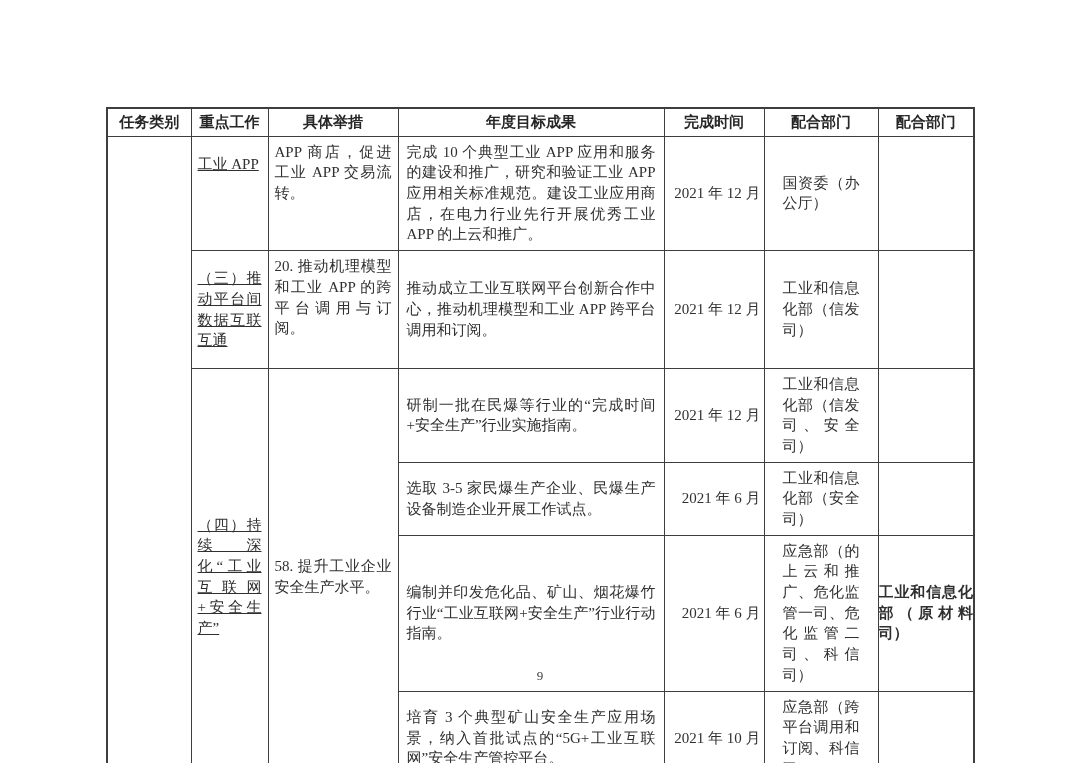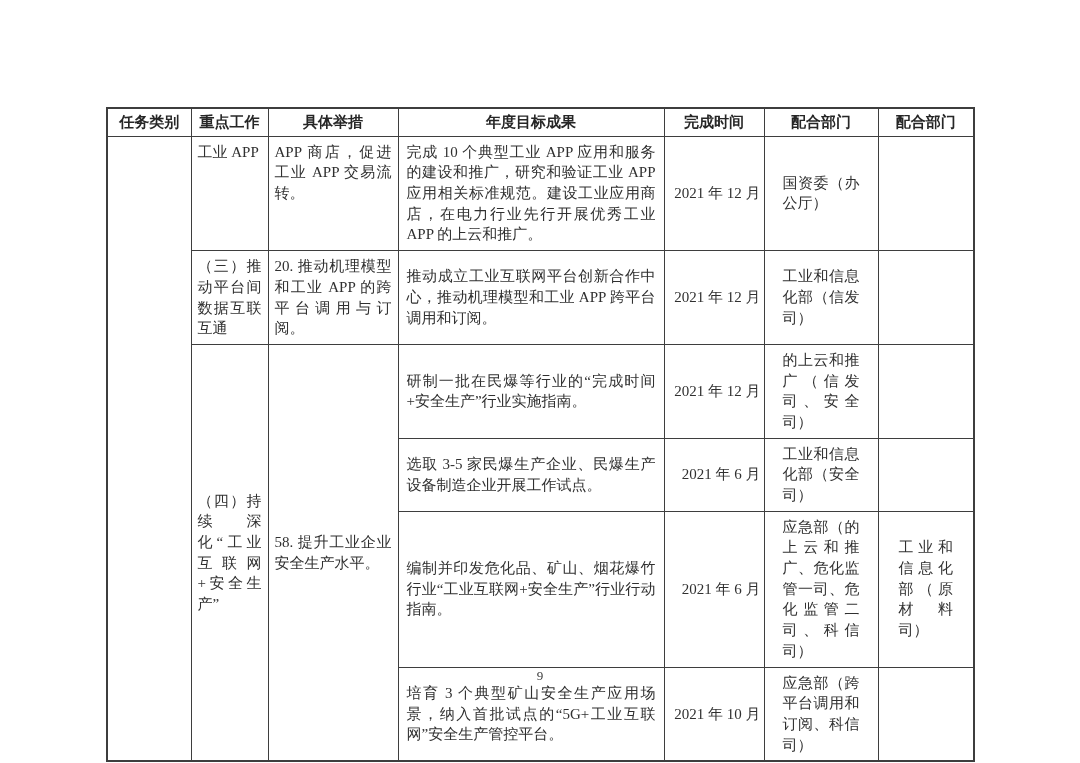--- a/index.html
+++ b/index.html
@@ -32,26 +32,26 @@
     overflow: hidden;
   }
   .task-table th {
     font-weight: bold;
     text-align: center;
     padding: 3px 2px;
     color: #262626;
   }
   .task-table td { padding: 5px 7px; }
   td.c-task    { padding: 5px 4px; }
-  td.c-key     { text-align: justify; padding: 5px 6px; }
+  td.c-key     { text-align: justify; padding: 17px 6px; text-decoration: underline; }
   td.c-measure { text-align: justify; padding: 5px 6px; }
   td.c-target  { text-align: justify; padding: 5px 8px; }
   td.c-deadline{ text-align: right; padding: 5px 3px; }
   td.c-lead    { text-align: justify; padding: 5px 18px; }
-  td.c-support { text-align: justify; padding: 5px 20px; }
+  td.c-support { text-align: justify; padding: 5px 0; font-weight: bold; }
   td.v-top     { vertical-align: top; }
   .page-number {
     position: absolute;
     left: 0; right: 0;
     top: 668px;
     text-align: center;
     font-size: 13px;
     color: #3a3a3a;
   }
 </style>
@@ -96,21 +96,21 @@
         <td class="c-target">推动成立工业互联网平台创新合作中心，推动机理模型和工业 APP 跨平台调用和订阅。</td>
         <td class="c-deadline">2021 年 12 月</td>
         <td class="c-lead">工业和信息化部（信发司）</td>
         <td class="c-support"></td>
       </tr>
       <tr style="height:65px">
         <td class="c-key" rowspan="4">（四）持续深化“工业互联网+安全生产”</td>
         <td class="c-measure" rowspan="4">58. 提升工业企业安全生产水平。</td>
         <td class="c-target">研制一批在民爆等行业的“完成时间+安全生产”行业实施指南。</td>
         <td class="c-deadline">2021 年 12 月</td>
-        <td class="c-lead">的上云和推广（信发司、安全司）</td>
+        <td class="c-lead">工业和信息化部（信发司、安全司）</td>
         <td class="c-support"></td>
       </tr>
       <tr style="height:54px">
         <td class="c-target">选取 3-5 家民爆生产企业、民爆生产设备制造企业开展工作试点。</td>
         <td class="c-deadline">2021 年 6 月</td>
         <td class="c-lead">工业和信息化部（安全司）</td>
         <td class="c-support"></td>
       </tr>
       <tr style="height:99px">
         <td class="c-target">编制并印发危化品、矿山、烟花爆竹行业“工业互联网+安全生产”行业行动指南。</td>

